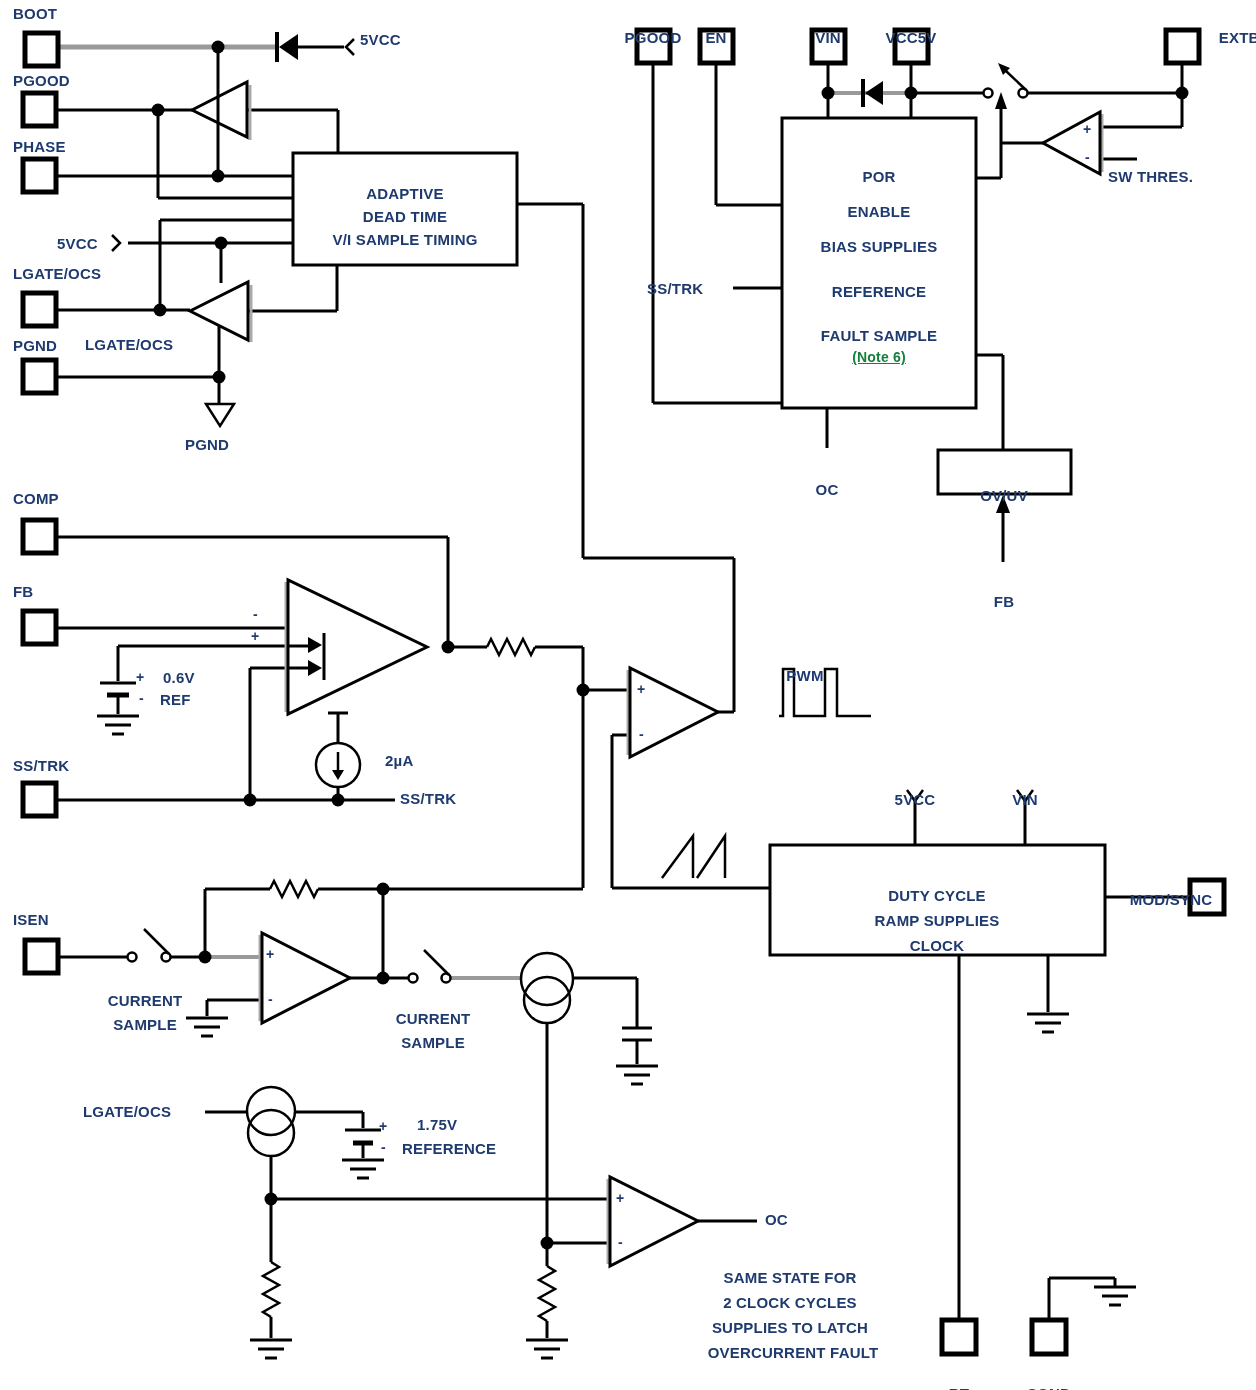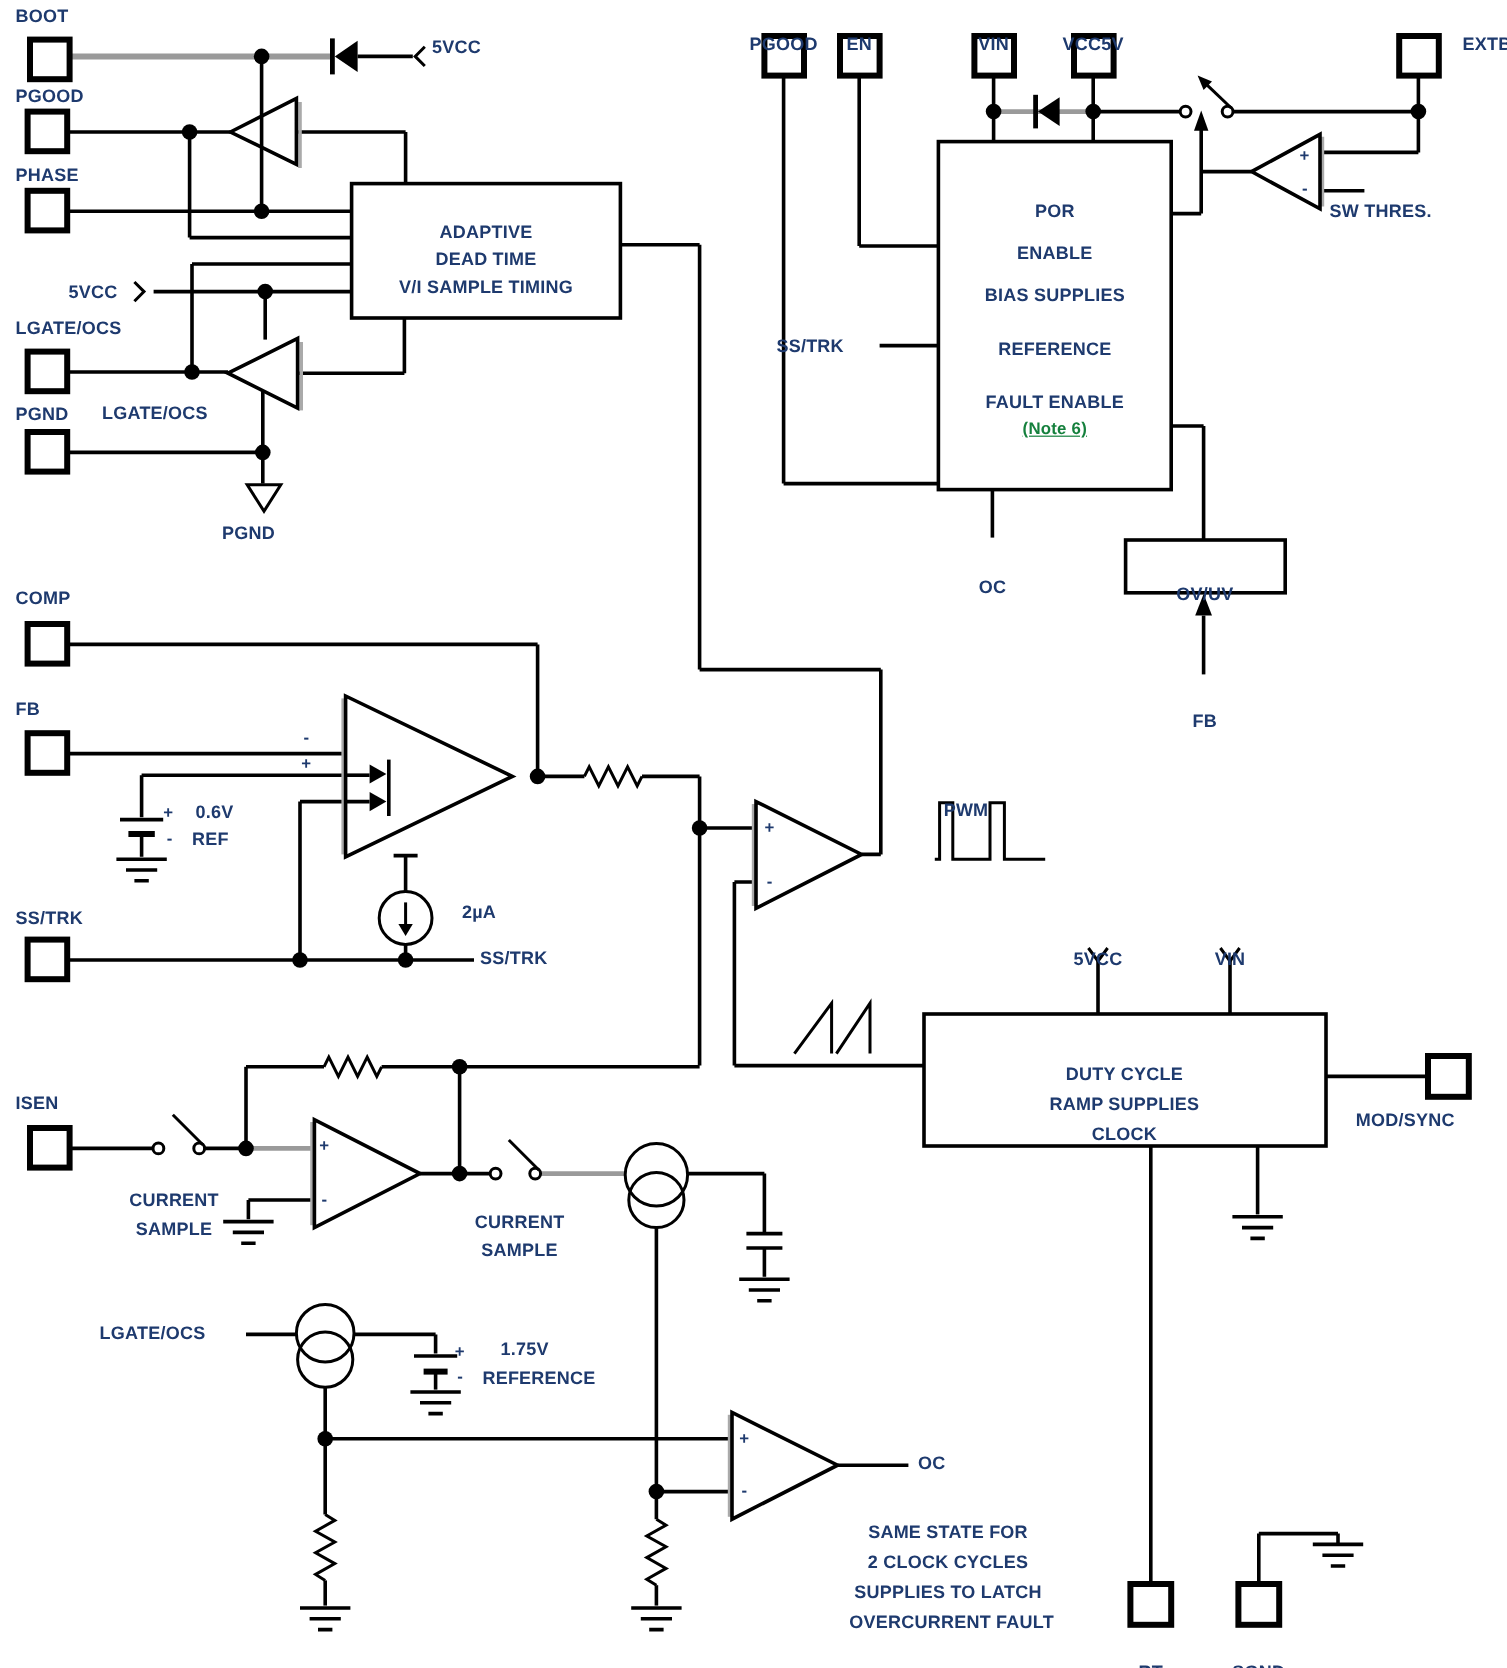--- a/index.html
+++ b/index.html
@@ -294,21 +294,21 @@
 <div class="lbl ctr" style="left:653px;top:6px">PGOOD</div>
 <div class="lbl ctr" style="left:716px;top:6px">EN</div>
 <div class="lbl ctr" style="left:828px;top:6px">VIN</div>
 <div class="lbl ctr" style="left:911px;top:6px">VCC5V</div>
 <div class="lbl ctr" style="left:1252px;top:6px">EXTBIAS</div>
 
 <div class="lbl ctr" style="left:879px;top:145px">POR</div>
 <div class="lbl ctr" style="left:879px;top:180px">ENABLE</div>
 <div class="lbl ctr" style="left:879px;top:215px">BIAS SUPPLIES</div>
 <div class="lbl ctr" style="left:879px;top:260px">REFERENCE</div>
-<div class="lbl ctr" style="left:879px;top:304px">FAULT ENABLE</div>
+<div class="lbl ctr" style="left:879px;top:304px">FAULT SAMPLE</div>
 <div class="lbl ctr link" style="left:879px;top:326px">(Note 6)</div>
 
 <div class="lbl" style="left:1108px;top:169px">SW THRES.</div>
 <div class="lbl sign" style="left:1083px;top:122px">+</div>
 <div class="lbl sign" style="left:1085px;top:150px">-</div>
 
 <div class="lbl" style="left:647px;top:281px">SS/TRK</div>
 <div class="lbl ctr" style="left:827px;top:458px">OC</div>
 <div class="lbl ctr" style="left:1004px;top:464px">OV/UV</div>
 <div class="lbl ctr" style="left:1004px;top:570px">FB</div>
@@ -328,21 +328,21 @@
 
 <div class="lbl sign" style="left:637px;top:682px">+</div>
 <div class="lbl sign" style="left:639px;top:727px">-</div>
 <div class="lbl ctr" style="left:805px;top:644px">PWM</div>
 
 <div class="lbl ctr" style="left:915px;top:768px">5VCC</div>
 <div class="lbl ctr" style="left:1025px;top:768px">VIN</div>
 <div class="lbl ctr" style="left:937px;top:864px">DUTY CYCLE</div>
 <div class="lbl ctr" style="left:937px;top:889px">RAMP SUPPLIES</div>
 <div class="lbl ctr" style="left:937px;top:914px">CLOCK</div>
-<div class="lbl ctr" style="left:1171px;top:902px">MOD/SYNC</div>
+<div class="lbl ctr" style="left:1171px;top:868px">MOD/SYNC</div>
 
 <div class="lbl" style="left:13px;top:912px">ISEN</div>
 <div class="lbl ctr" style="left:145px;top:969px">CURRENT</div>
 <div class="lbl ctr" style="left:145px;top:993px">SAMPLE</div>
 <div class="lbl sign" style="left:266px;top:947px">+</div>
 <div class="lbl sign" style="left:268px;top:992px">-</div>
 <div class="lbl ctr" style="left:433px;top:987px">CURRENT</div>
 <div class="lbl ctr" style="left:433px;top:1011px">SAMPLE</div>
 
 <div class="lbl" style="left:83px;top:1104px">LGATE/OCS</div>

